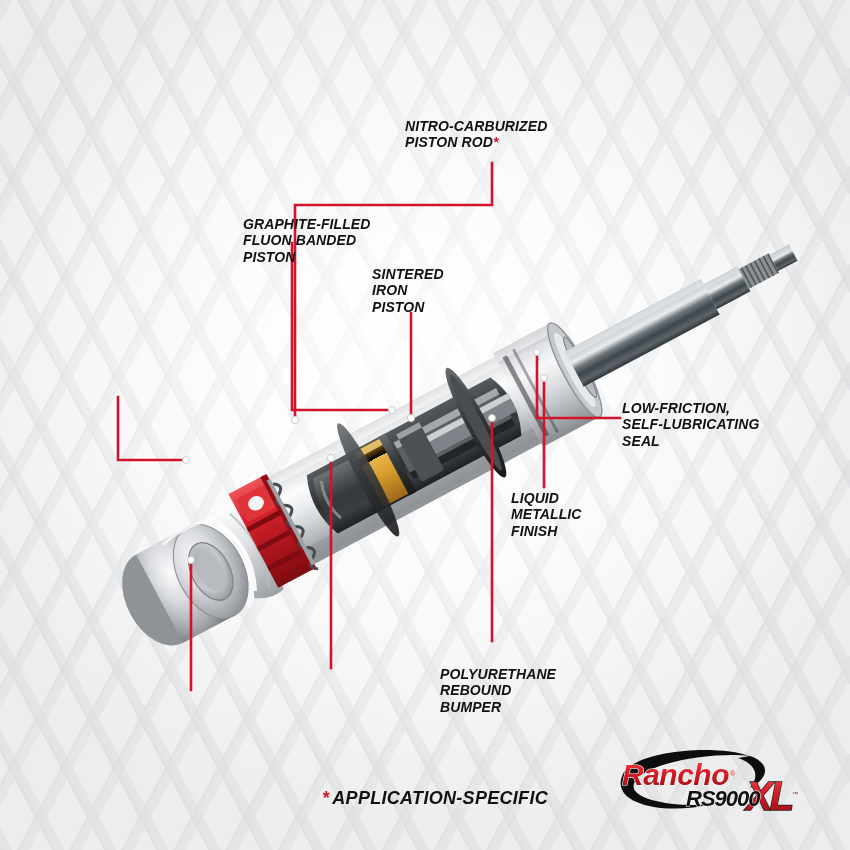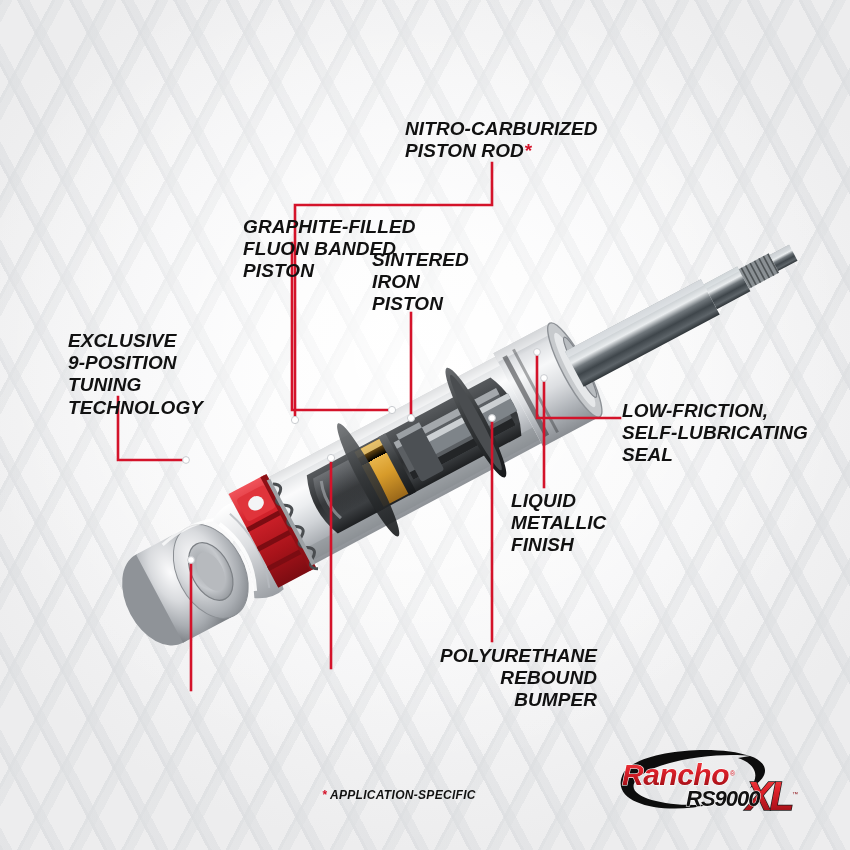--- a/index.html
+++ b/index.html
@@ -37,46 +37,46 @@
 
   
   #art{position:absolute;left:0;top:0;width:850px;height:850px;}
 
   
   .callout{
     position:absolute;
     font-family:"Liberation Sans", sans-serif;
     font-weight:bold;
     font-style:italic;
-    font-size:19px;
+    font-size:14px;
     line-height:1.17;
     letter-spacing:.1px;
     color:#111111;
     text-transform:uppercase;
     white-space:pre-line;
     -webkit-font-smoothing:antialiased;
   }
   .callout .star{color:#d4132a;font-style:italic;}
 
   .c-nitro   {left:405px; top:118px;}
   .c-graph   {left:243px; top:180px;margin-top:36px;}
-  .c-sinter  {left:372px; top:249px;}
+  .c-sinter  {left:372px; top:266px;}
   .c-excl    {left:68px;  top:330px;}
   .c-lowfric {left:622px; top:400px;}
   .c-liquid  {left:511px; top:490px;}
-  .c-poly    {left:440px; top:645px;text-align:right;}
+  .c-poly    {left:440px; top:666px;}
   .c-nitrogen{left:277px; top:672px;}
   .c-double  {left:84px;  top:666px;}
 
   
   #footnote{
     position:absolute;left:322px;top:788px;
     font-family:"Liberation Sans", sans-serif;
     font-weight:bold;font-style:italic;
-    font-size:12px;letter-spacing:.3px;
+    font-size:18px;letter-spacing:.3px;
     color:#111;text-transform:uppercase;
   }
   #footnote .star{color:#d4132a;margin-right:3px;}
 
   
   #logo{position:absolute;left:600px;top:742px;width:205px;height:82px;}
 </style>
 </head>
 <body>
 
@@ -308,24 +308,20 @@
 PISTON ROD</span><span class="star">*</span></div>
 
   <div class="callout c-graph"><span>GRAPHITE-FILLED
 FLUON BANDED
 PISTON</span></div>
 
   <div class="callout c-sinter"><span>SINTERED
 IRON
 PISTON</span></div>
 
-  <div class="callout c-excl"><span>EXCLUSIVE
-9-POSITION
-TUNING
-TECHNOLOGY</span></div>
 
   <div class="callout c-liquid"><span>LIQUID
 METALLIC
 FINISH</span></div>
 
   <div class="callout c-lowfric"><span>LOW-FRICTION,
 SELF-LUBRICATING
 SEAL</span></div>
 
   <div class="callout c-poly"><span>POLYURETHANE

